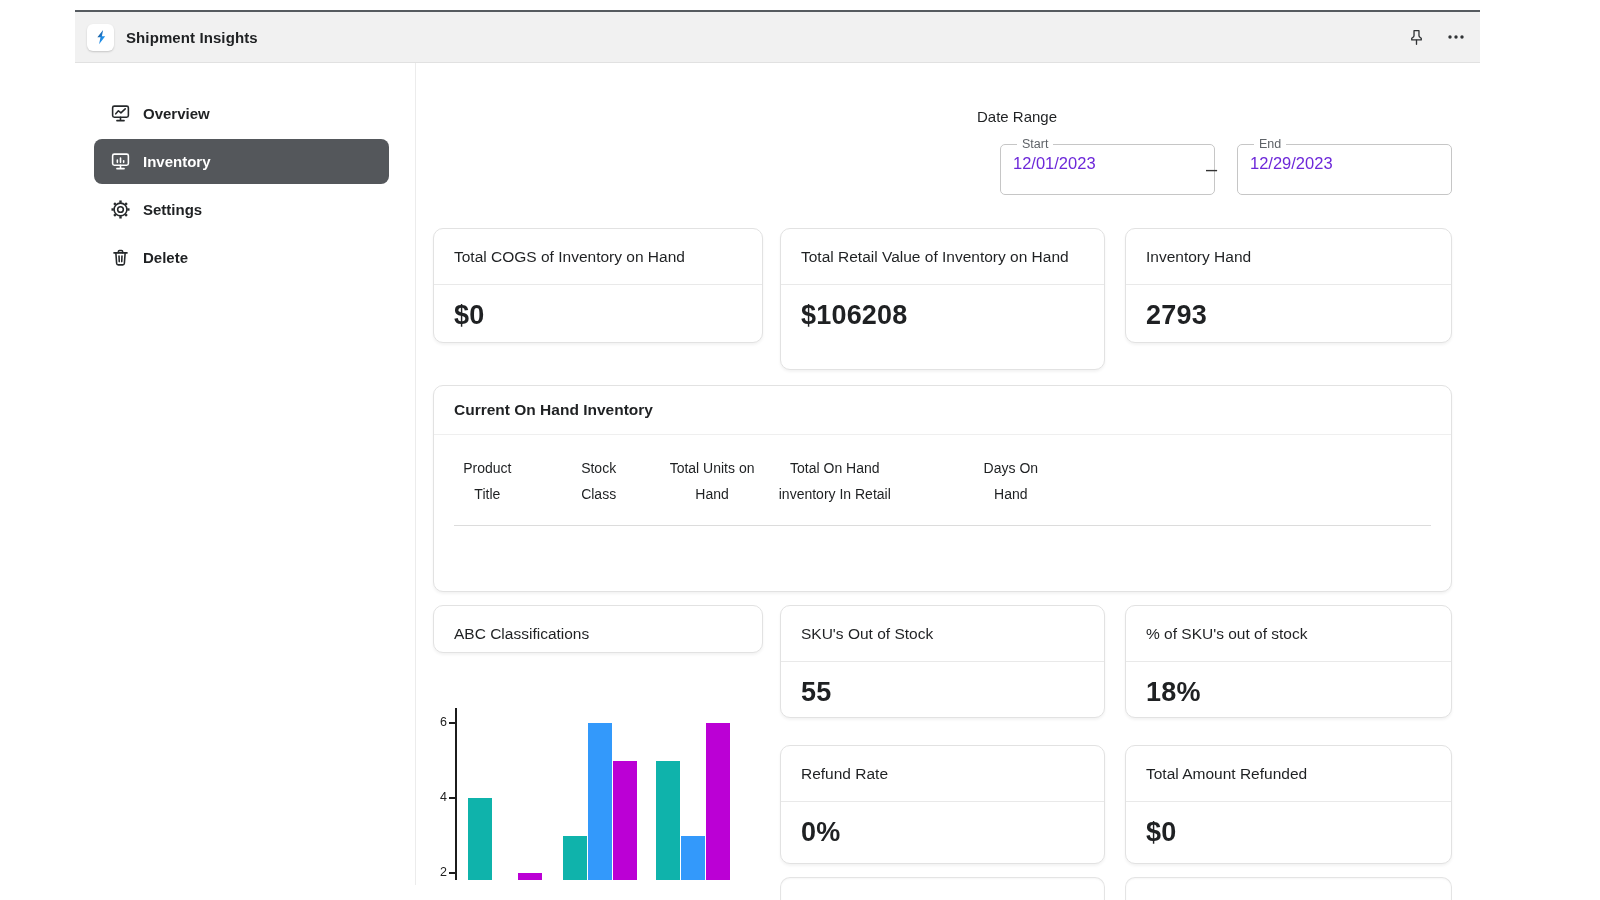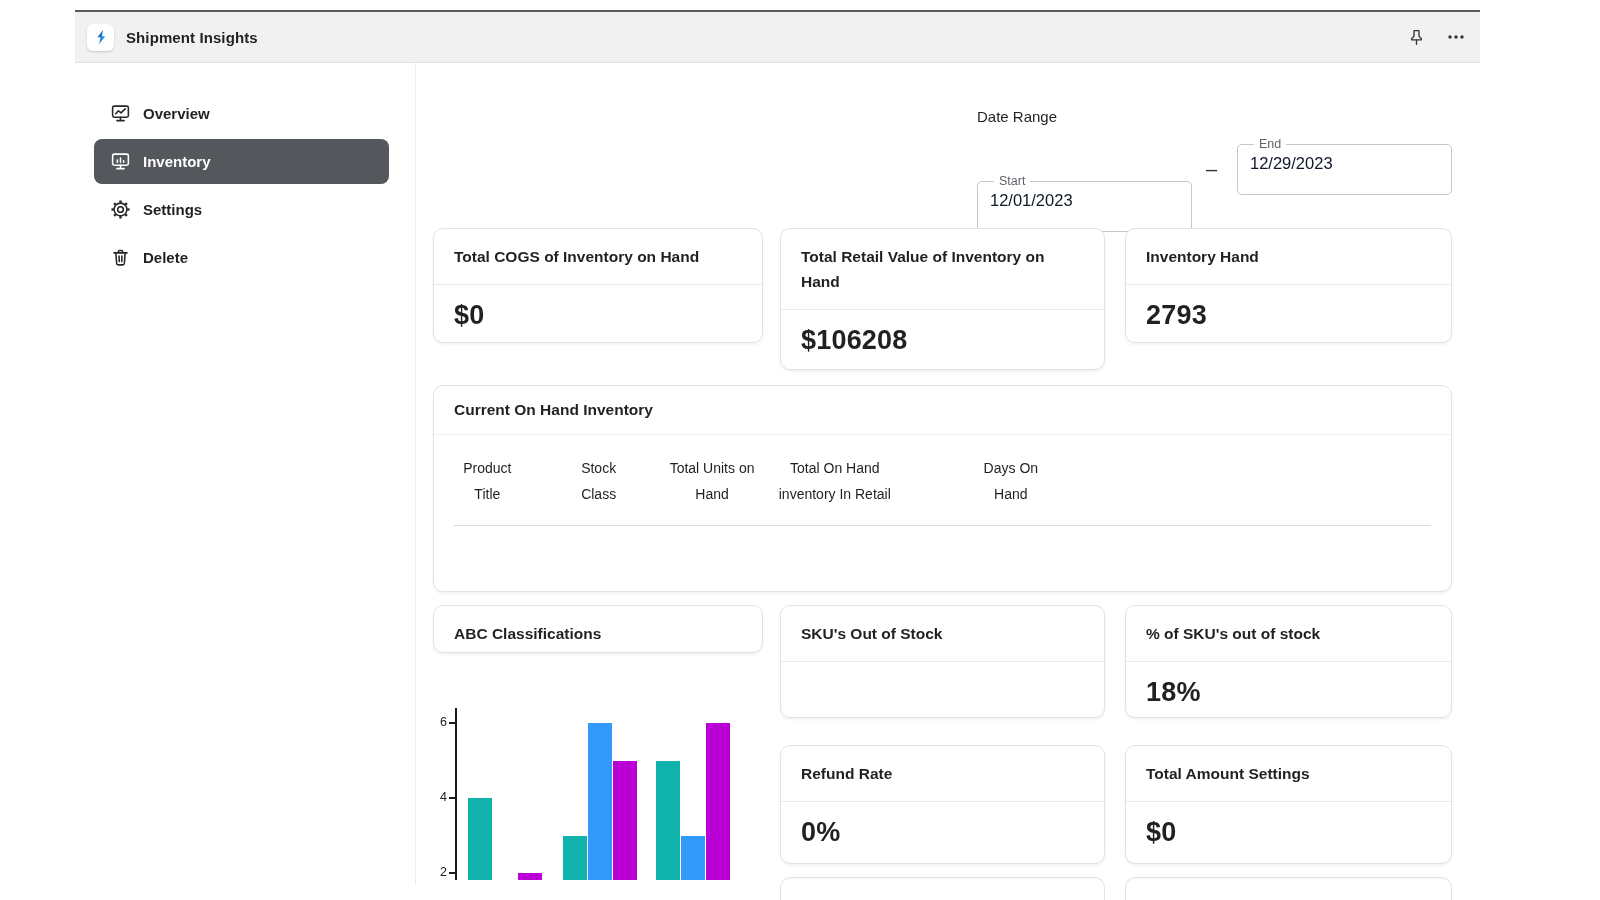--- a/index.html
+++ b/index.html
@@ -26,27 +26,27 @@
   .nav-item .nav-label { margin-left:12px; font-size:15px; font-weight:600; }
   .nav-item.selected { background:#54575b; }
   .nav-item.selected .nav-label { color:#ffffff; }
   .nav-item svg { flex:0 0 auto; }
 
   
   #daterange-label { left:977px; top:108px; font-size:15px; font-weight:500; }
   .datefield { position:absolute; width:215px; height:58px; border:1px solid #c6c6c6;
     border-radius:5px; background:#fff; padding:0 12px 10px; }
   .datefield legend { font-size:12.5px; color:#5f6368; padding:0 5px; margin-left:4px; }
-  .datefield .dateval { font-size:16.5px; margin-top:3px; color:#0f172a; }
+  .datefield .dateval { font-size:16.5px; margin-top:3px; color:#6d28d9; }
   #date-dash { left:1206px; top:158px; font-size:20px; color:#333; }
 
   
   .card { position:absolute; background:#fff; border:1px solid #e2e2e2; border-radius:10px;
     box-shadow:0 2px 3px rgba(0,0,0,.05); overflow:hidden; }
-  .card-h { padding:15px 20px; font-size:15.5px; font-weight:700; line-height:25px;
+  .card-h { padding:15px 20px; font-size:15.5px; font-weight:400; line-height:25px;
     border-bottom:1px solid #e9e9e9; }
   .card-h.noline { border-bottom:none; }
   .card-v { padding:15px 20px; font-size:27px; font-weight:700; letter-spacing:.2px; }
 
   
   #abc-panel { left:433px; top:385px; width:1019px; height:207px; }
   #abc-title { height:46px; border-bottom:1px solid #e9e9e9; display:flex; align-items:center;
     justify-content:center; padding-right:175px; font-size:15.5px; font-weight:600; }
   #abc-section { height:49px; border-bottom:1px solid #efefef; display:flex; align-items:center;
     padding:0 20px; font-size:15.5px; font-weight:600; }
@@ -147,21 +147,21 @@
       <path d="M5.6 5.8l.7 9.7c.1.9.7 1.5 1.5 1.5h4.4c.8 0 1.4-.6 1.5-1.5l.7-9.7"></path>
       <line x1="8.6" y1="8.6" x2="8.8" y2="13.9"></line>
         <line x1="11.4" y1="8.6" x2="11.2" y2="13.9"></line>
     </svg>
     <span class="nav-label">Delete</span>
   </div>
 </nav>
 <div id="vdivider" class="abs"></div>
 
 <div id="daterange-label" class="abs">Date Range</div>
-<fieldset class="datefield" style="left:977px; top:137px;margin-top:37px;">
+<fieldset class="datefield" style="left:1000px; top:137px;">
   <legend>Start</legend>
   <div class="dateval">12/01/2023</div>
 </fieldset>
 <div id="date-dash" class="abs">–</div>
 <fieldset class="datefield" style="left:1237px; top:137px;">
   <legend>End</legend>
   <div class="dateval">12/29/2023</div>
 </fieldset>
 
 <div class="card" style="left:433px; top:228px; width:330px; height:115px;">
@@ -192,32 +192,33 @@
 Hand</div>
   </div>
   <hr id="abc-head-divider">
 </div>
 
 <div class="card" style="left:433px; top:605px; width:330px; height:48px;">
   <div class="card-h noline">ABC Classifications</div>
 </div>
 <div class="card" style="left:780px; top:605px; width:325px; height:113px;">
   <div class="card-h">SKU's Out of Stock</div>
+  <div class="card-v">55</div>
 </div>
 <div class="card" style="left:1125px; top:605px; width:327px; height:113px;">
   <div class="card-h">% of SKU's out of stock</div>
   <div class="card-v">18%</div>
 </div>
 
 <div class="card" style="left:780px; top:745px; width:325px; height:119px;">
   <div class="card-h">Refund Rate</div>
   <div class="card-v">0%</div>
 </div>
 <div class="card" style="left:1125px; top:745px; width:327px; height:119px;">
-  <div class="card-h">Total Amount Settings</div>
+  <div class="card-h">Total Amount Refunded</div>
   <div class="card-v">$0</div>
 </div>
 
 <div class="partial-card" style="left:780px; top:877px; width:325px;"></div>
 <div class="partial-card" style="left:1125px; top:877px; width:327px;"></div>
 
 <div id="chart" class="abs">
   <div class="axis-line"></div>
 <div class="tick-label" style="top: 15px;">6</div>
     <div class="tick-mark" style="top: 22px;"></div>

